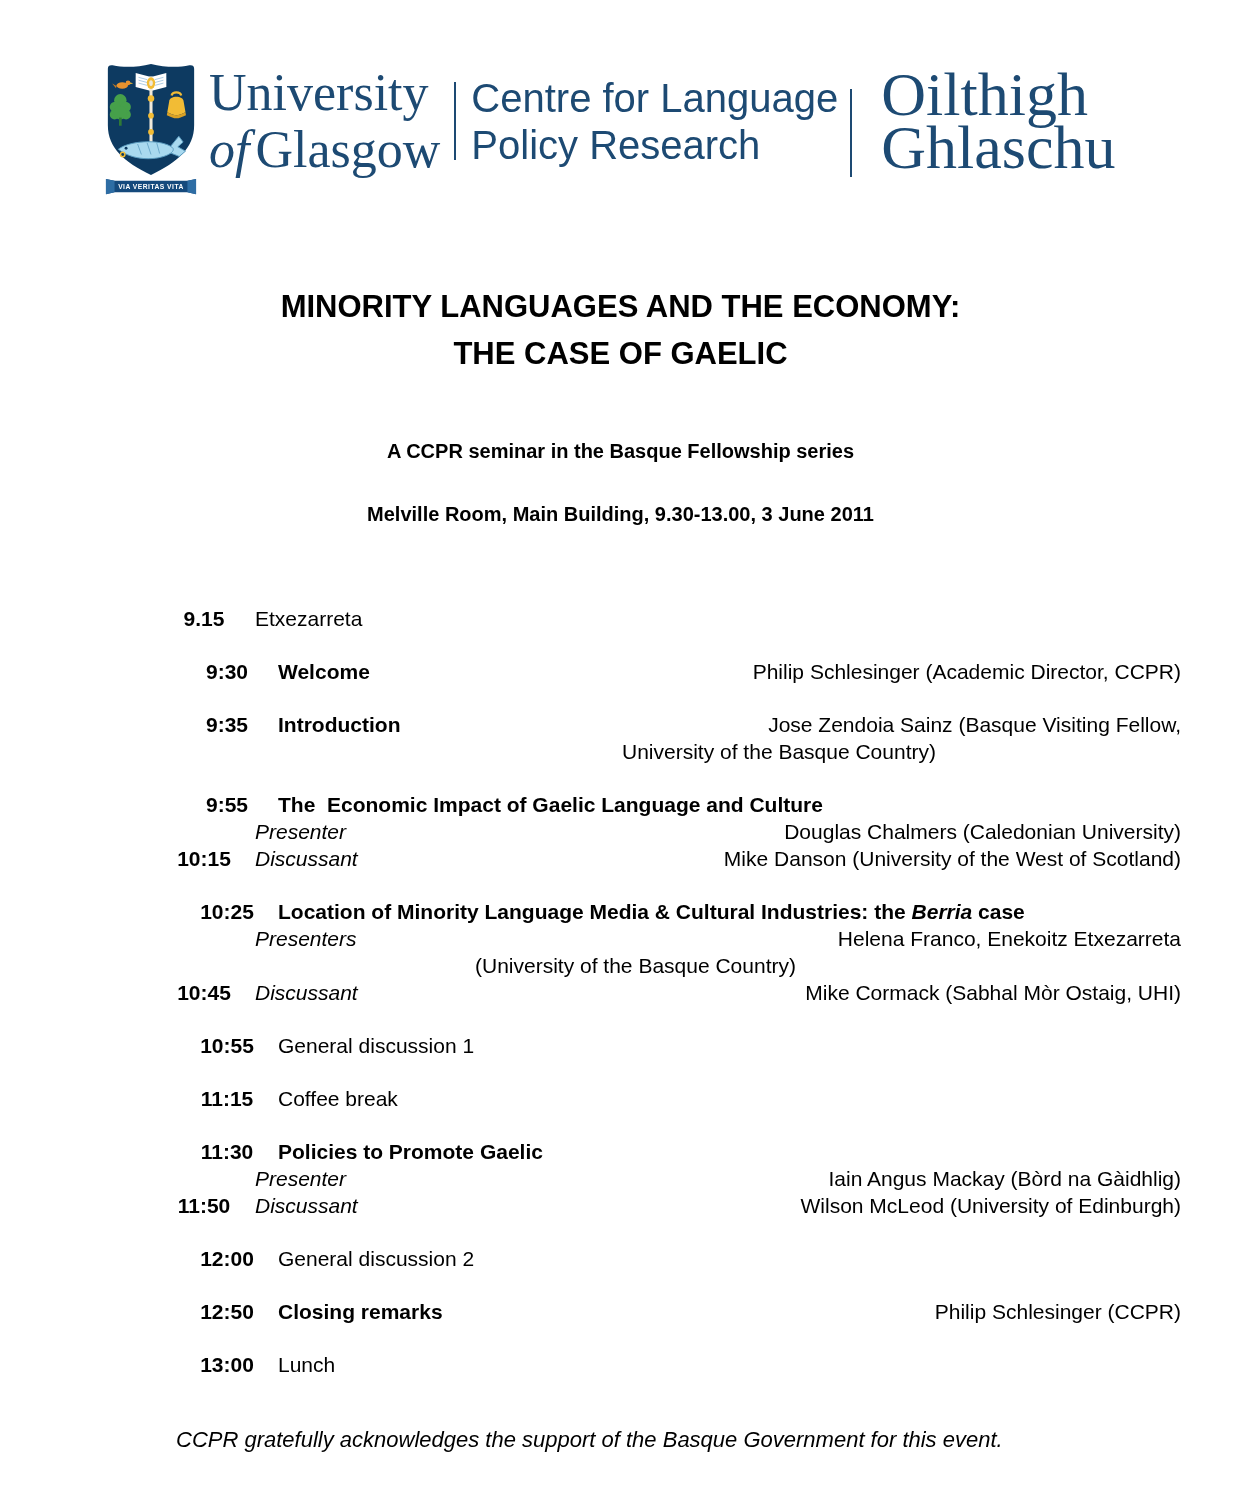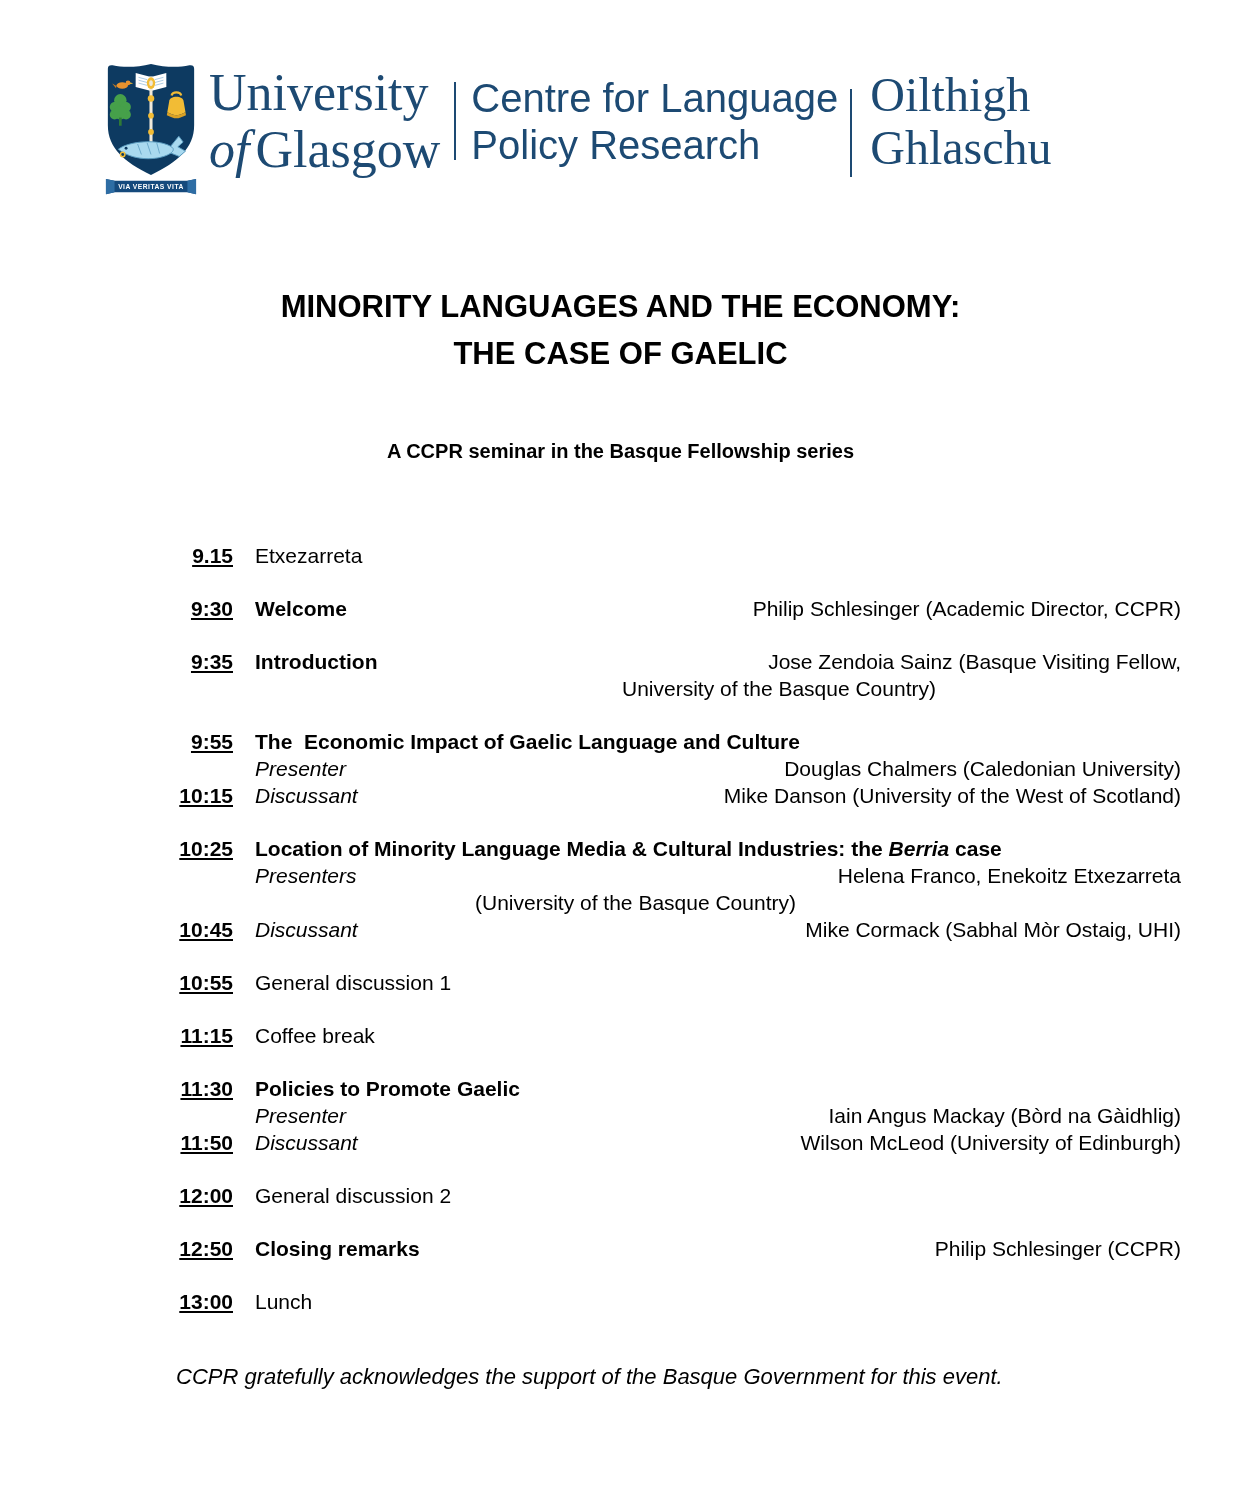--- a/index.html
+++ b/index.html
@@ -18,42 +18,42 @@
   }
   .uofg .of { font-style:italic; margin-right:6px; }
   .logo-divider { width:2px; background:#1d4a73; flex:0 0 auto; }
   .div1 { height:78px; margin:20px 0 0 14px; }
   .div2 { height:88px; margin:27px 0 0 12px; }
   .centre {
     margin-left:15px; margin-top:13px; color:#1d4a73;
     font-size:40px; line-height:47px; font-weight:400; white-space:nowrap;
   }
   .gaelic {
-    margin-left:18px; margin-top:6px; color:#1d4a73;
+    margin-left:29px; margin-top:6px; color:#1d4a73;
     font-family:"Liberation Serif", serif;
-    font-size:48px; line-height:53px; white-space:nowrap;
+    font-size:62px; line-height:53px; white-space:nowrap;
   }
   
   .title {
     margin-top:82px; text-align:center;
     font-size:31px; line-height:47px; font-weight:bold;
   }
   .subtitle {
     text-align:center; font-size:20px; font-weight:bold; line-height:29px;
   }
   .subtitle.series { margin-top:60px; }
   .subtitle.venue  { margin-top:34px; }
   
   .schedule { margin-top:76px; padding-left:175px; padding-right:60px; }
   .row {
     display:grid; grid-template-columns:58px 198px auto; column-gap:22px;
     font-size:21px; line-height:27px;
   }
-  .grp { margin-top:26px; }
-  .time { text-align:right; font-weight:bold; white-space:nowrap;text-decoration:underline; }
+  .grp { margin-top:26px;margin-left:23px; }
+  .time { text-align:center; font-weight:bold; white-space:nowrap; }
   .lbl  { white-space:nowrap; }
   .lbl.b { font-weight:bold; }
   .lbl.i { font-style:italic; }
   .desc { white-space:nowrap;text-align:right; }
   .span-title { grid-column:2 / 4; font-weight:bold; white-space:pre; }
   .cont { grid-column:3; white-space:nowrap; }
   .cont.indent { padding-left:147px; }
   
   .footnote {
     margin:48px 0 0 176px; font-style:italic; font-size:22px; line-height:28px;
@@ -130,20 +130,21 @@
       <div>Ghlaschu</div>
     </div>
   </header>
 
   <h1 class="title">
     <span>MINORITY LANGUAGES AND THE ECONOMY:</span><br>
     <span>THE CASE OF GAELIC</span>
   </h1>
 
   <p class="subtitle series">A CCPR seminar in the Basque Fellowship series</p>
+  <p class="subtitle venue">Melville Room, Main Building, 9.30-13.00, 3 June 2011</p>
 
   <main class="schedule">
 
     <div class="row">
       <div class="time">9.15</div>
       <div class="span-title" style="font-weight:normal">Etxezarreta</div>
     </div>
 
     <div class="row grp">
       <div class="time">9:30</div>

